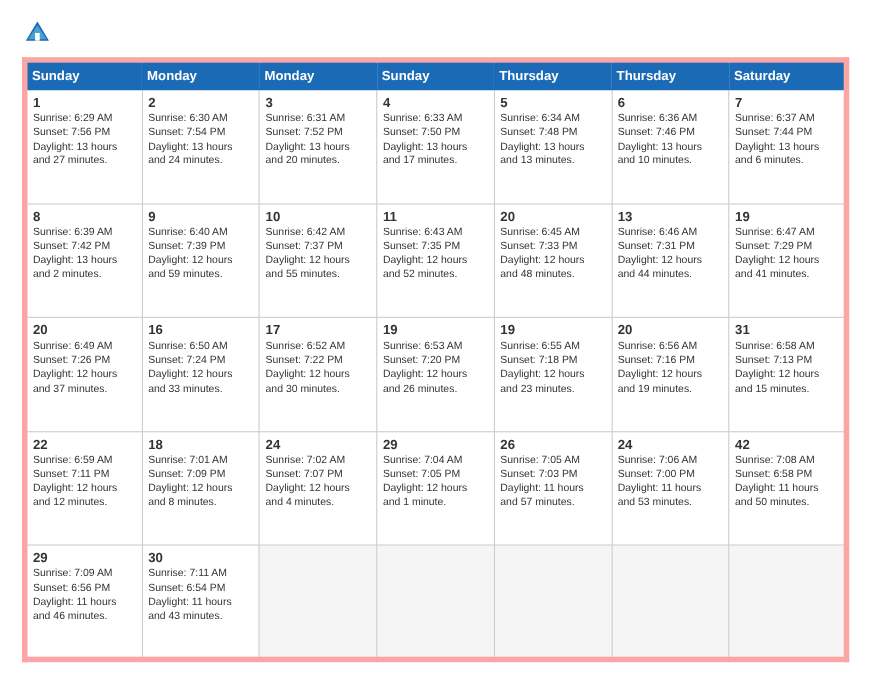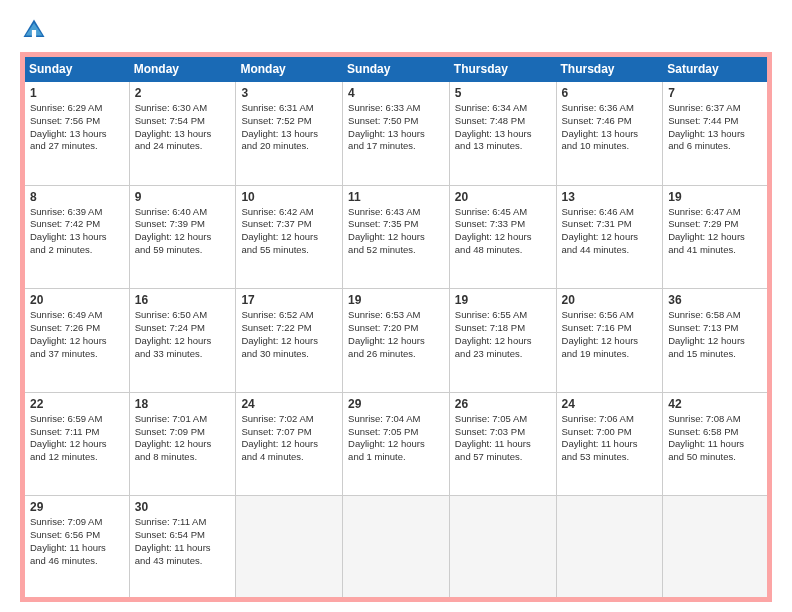--- a/index.html
+++ b/index.html
@@ -146,21 +146,21 @@
           <td><span class="day-num">13</span><span class="day-info">Sunrise: 6:46 AM<br>Sunset: 7:31 PM<br>Daylight: 12 hours<br>and 44 minutes.</span></td>
           <td><span class="day-num">19</span><span class="day-info">Sunrise: 6:47 AM<br>Sunset: 7:29 PM<br>Daylight: 12 hours<br>and 41 minutes.</span></td>
         </tr>
         <tr>
           <td><span class="day-num">20</span><span class="day-info">Sunrise: 6:49 AM<br>Sunset: 7:26 PM<br>Daylight: 12 hours<br>and 37 minutes.</span></td>
           <td><span class="day-num">16</span><span class="day-info">Sunrise: 6:50 AM<br>Sunset: 7:24 PM<br>Daylight: 12 hours<br>and 33 minutes.</span></td>
           <td><span class="day-num">17</span><span class="day-info">Sunrise: 6:52 AM<br>Sunset: 7:22 PM<br>Daylight: 12 hours<br>and 30 minutes.</span></td>
           <td><span class="day-num">19</span><span class="day-info">Sunrise: 6:53 AM<br>Sunset: 7:20 PM<br>Daylight: 12 hours<br>and 26 minutes.</span></td>
           <td><span class="day-num">19</span><span class="day-info">Sunrise: 6:55 AM<br>Sunset: 7:18 PM<br>Daylight: 12 hours<br>and 23 minutes.</span></td>
           <td><span class="day-num">20</span><span class="day-info">Sunrise: 6:56 AM<br>Sunset: 7:16 PM<br>Daylight: 12 hours<br>and 19 minutes.</span></td>
-          <td><span class="day-num">36</span><span class="day-info">Sunrise: 6:58 AM<br>Sunset: 7:13 PM<br>Daylight: 12 hours<br>and 15 minutes.</span></td>
+          <td><span class="day-num">31</span><span class="day-info">Sunrise: 6:58 AM<br>Sunset: 7:13 PM<br>Daylight: 12 hours<br>and 15 minutes.</span></td>
         </tr>
         <tr>
           <td><span class="day-num">22</span><span class="day-info">Sunrise: 6:59 AM<br>Sunset: 7:11 PM<br>Daylight: 12 hours<br>and 12 minutes.</span></td>
           <td><span class="day-num">18</span><span class="day-info">Sunrise: 7:01 AM<br>Sunset: 7:09 PM<br>Daylight: 12 hours<br>and 8 minutes.</span></td>
           <td><span class="day-num">24</span><span class="day-info">Sunrise: 7:02 AM<br>Sunset: 7:07 PM<br>Daylight: 12 hours<br>and 4 minutes.</span></td>
           <td><span class="day-num">29</span><span class="day-info">Sunrise: 7:04 AM<br>Sunset: 7:05 PM<br>Daylight: 12 hours<br>and 1 minute.</span></td>
           <td><span class="day-num">26</span><span class="day-info">Sunrise: 7:05 AM<br>Sunset: 7:03 PM<br>Daylight: 11 hours<br>and 57 minutes.</span></td>
           <td><span class="day-num">24</span><span class="day-info">Sunrise: 7:06 AM<br>Sunset: 7:00 PM<br>Daylight: 11 hours<br>and 53 minutes.</span></td>
           <td><span class="day-num">42</span><span class="day-info">Sunrise: 7:08 AM<br>Sunset: 6:58 PM<br>Daylight: 11 hours<br>and 50 minutes.</span></td>
         </tr>

